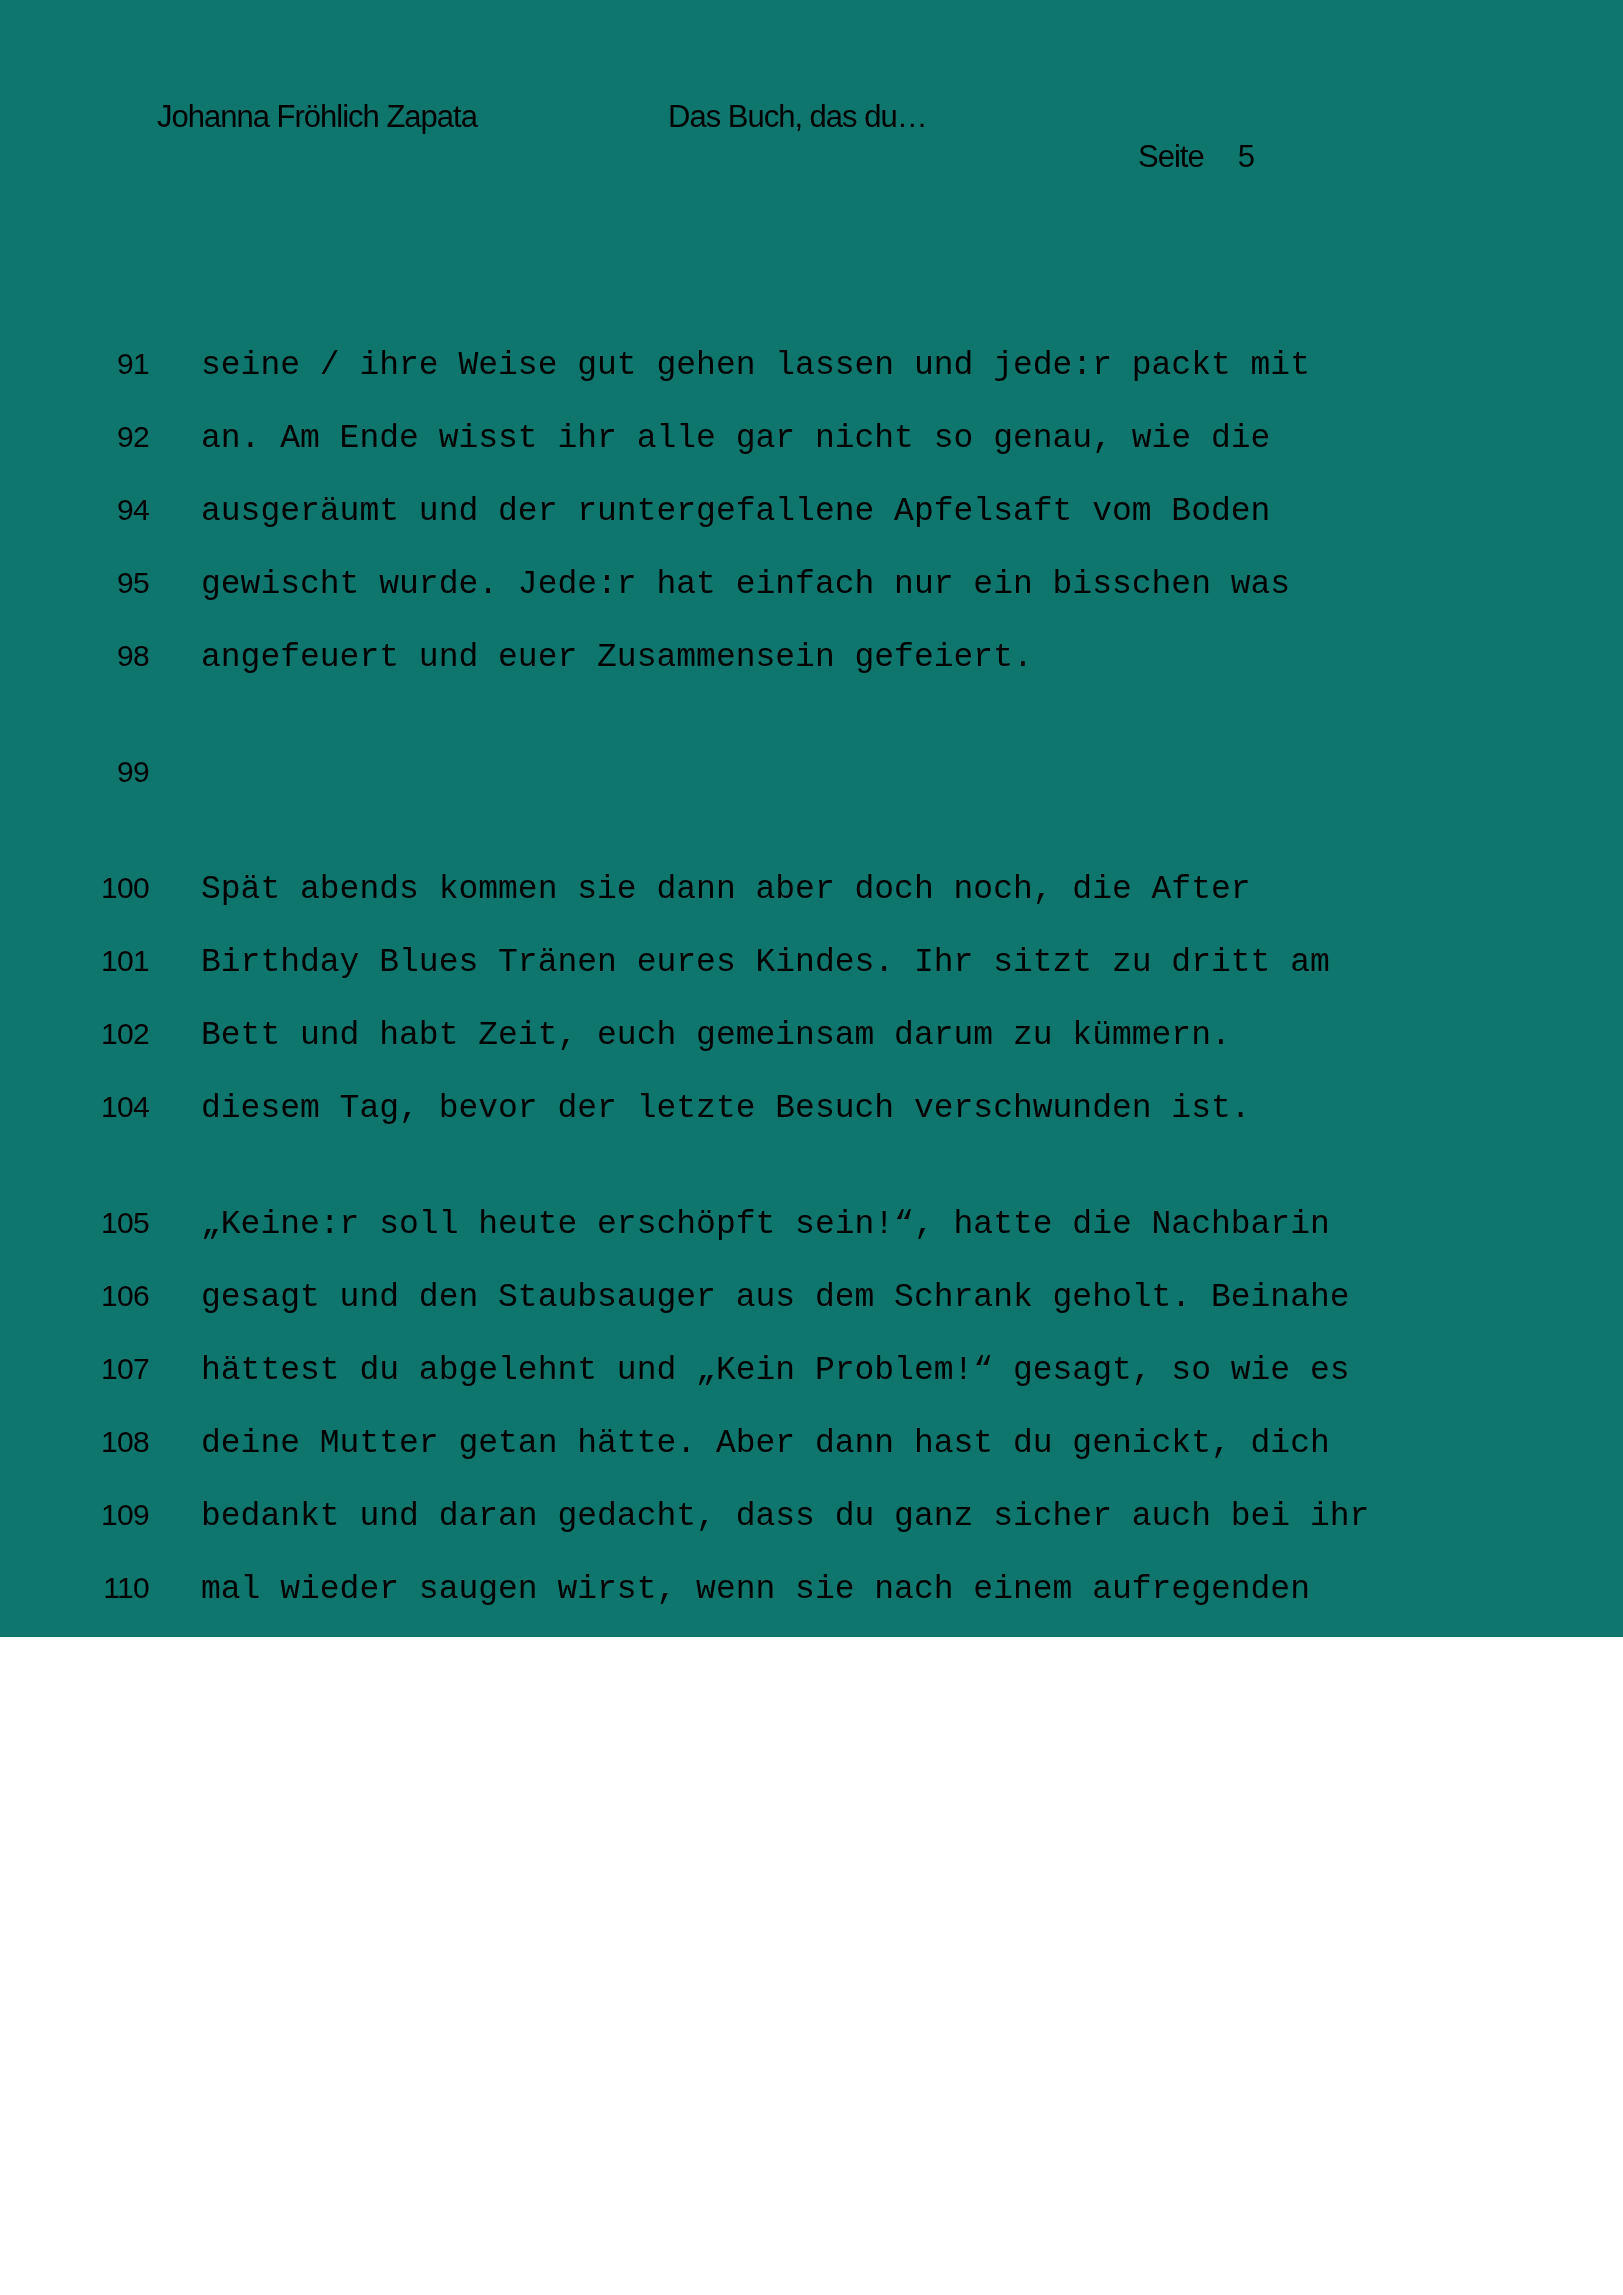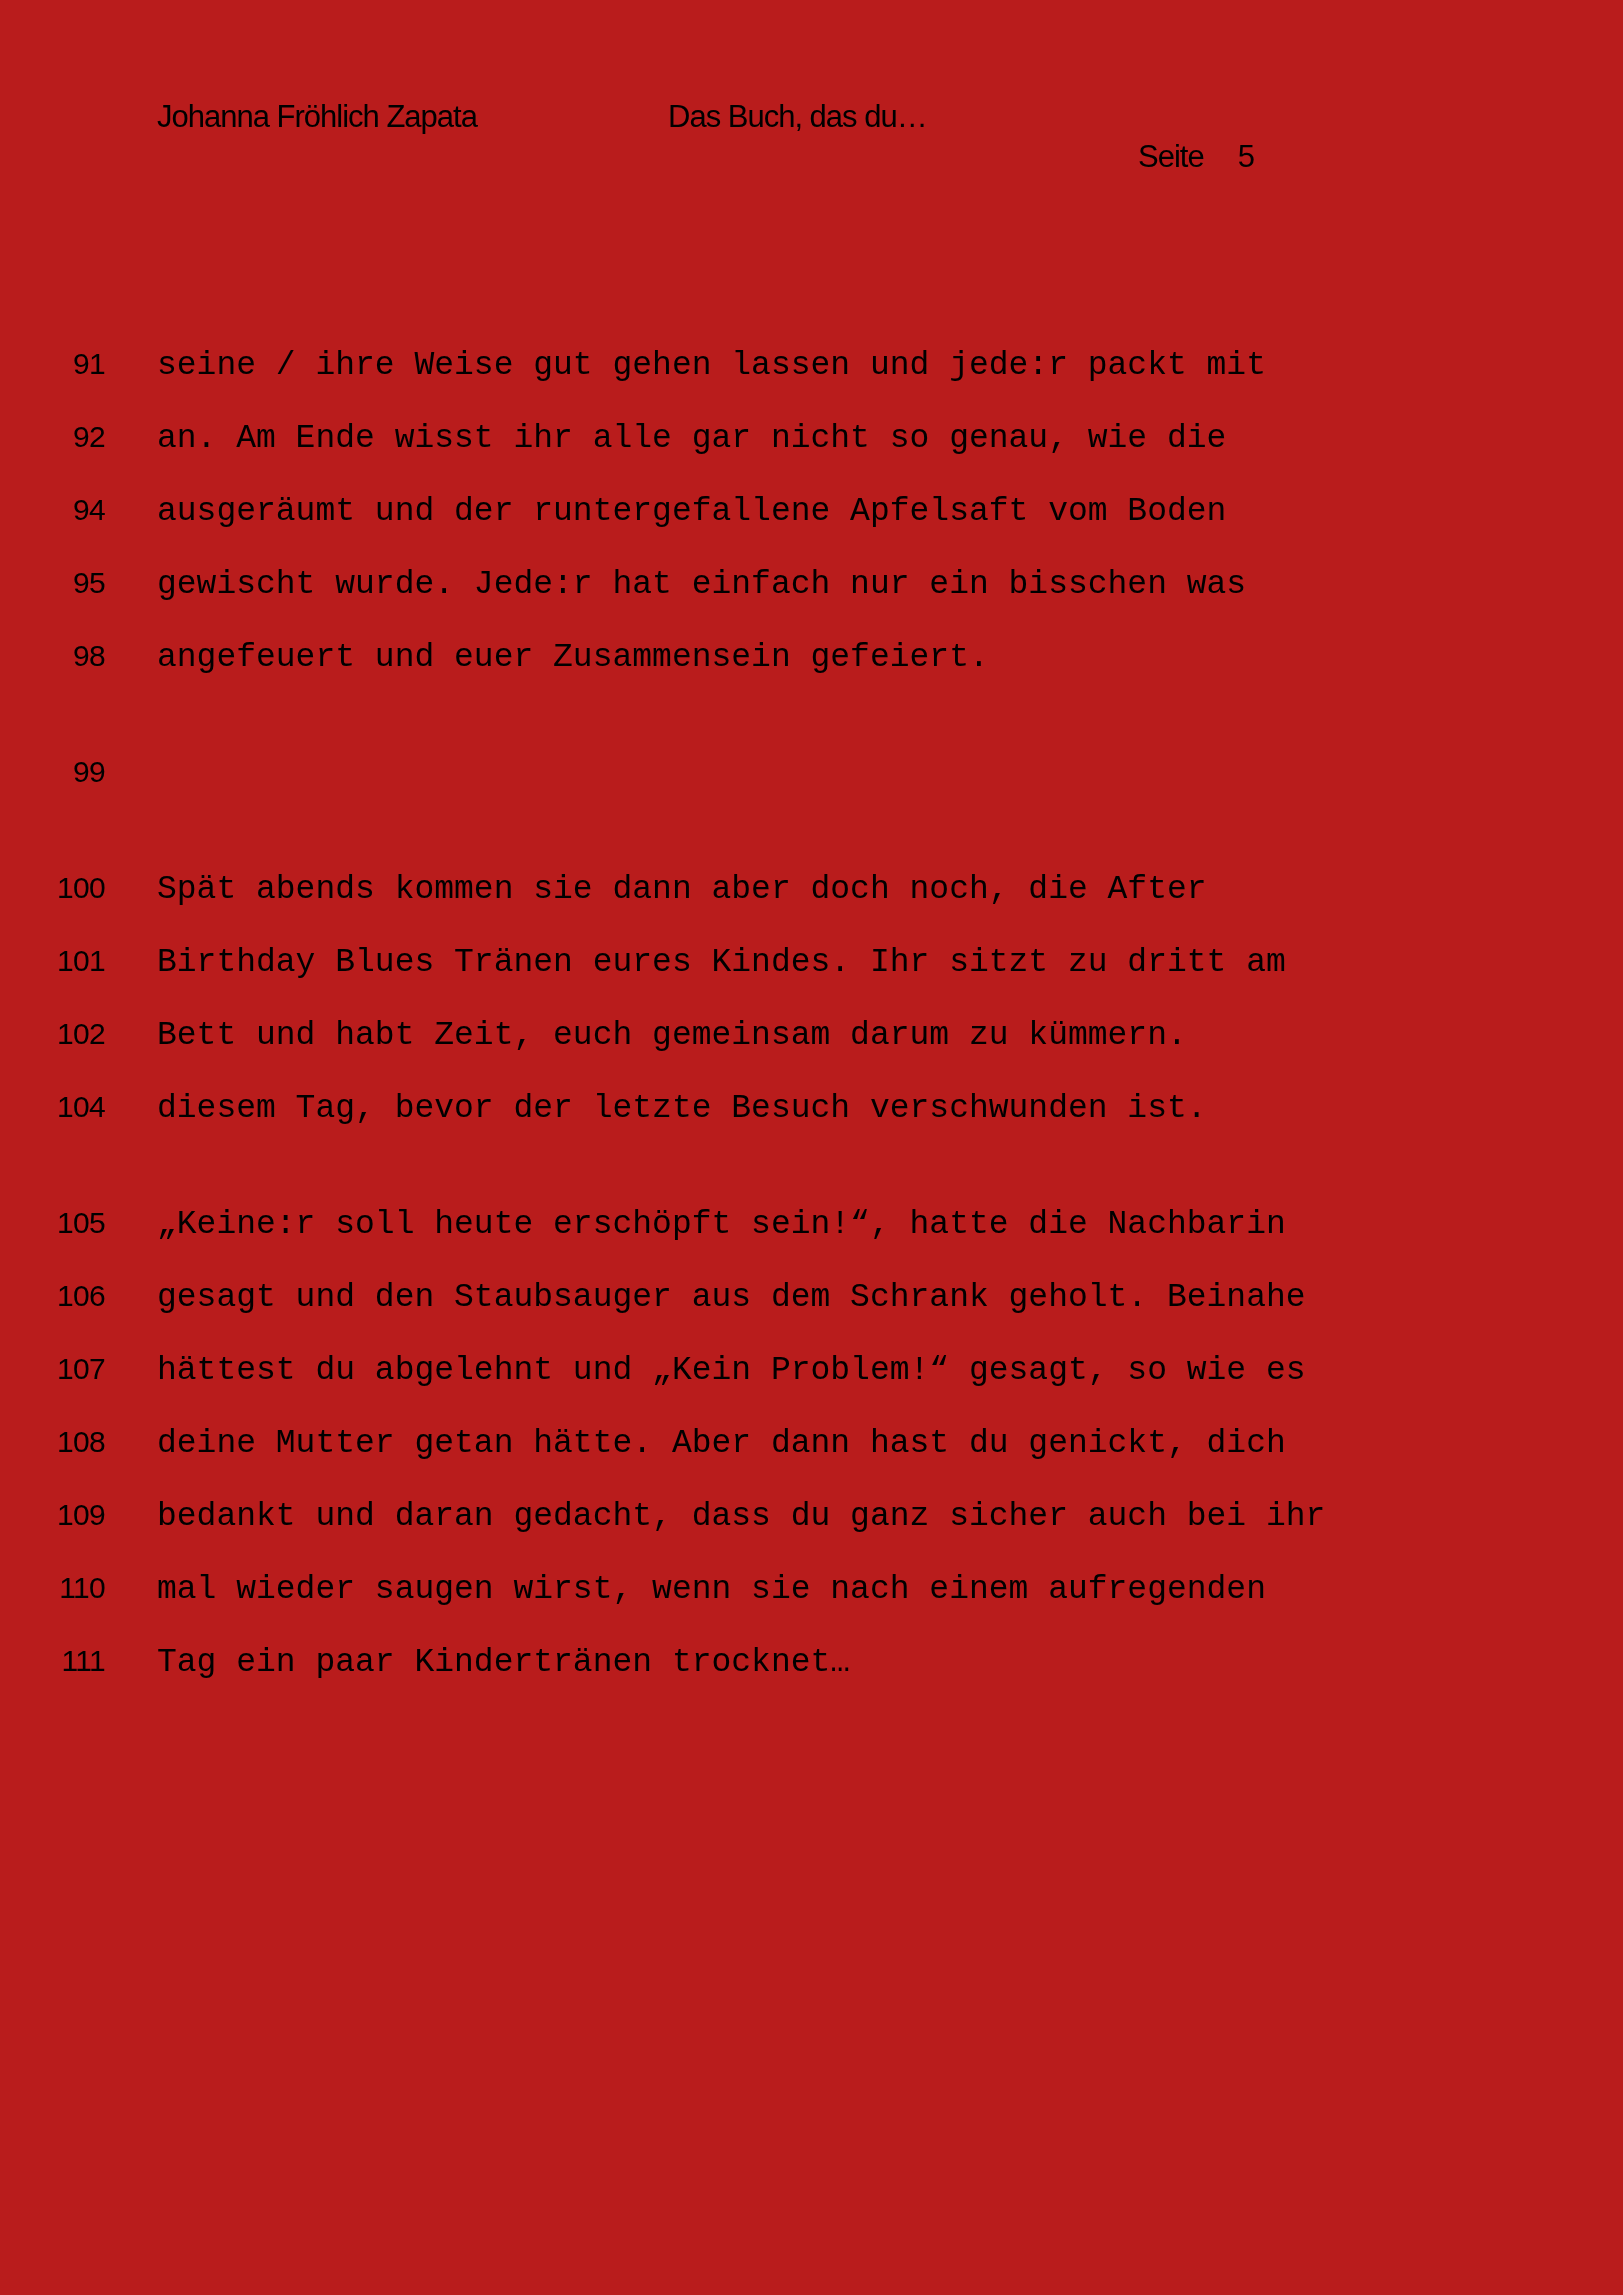--- a/index.html
+++ b/index.html
@@ -1,21 +1,21 @@
 <!DOCTYPE html>
 <html lang="de" style="font-size:10.5px"><head>
 <meta charset="utf-8">
 <title>Manuskriptseite</title>
 <style>
   html, body { margin: 0; padding: 0; background: #ffffff; }
   .page {
     position: relative;
     width: 1623px;
-    height: 2295px;
-    background: #b91c1c;
+    height: 1637px;
+    background: #0f766e;
     color: #000000;
     overflow: hidden;
   }
 
   
   .hdr {
     position: absolute;
     top: 101px;
     left: 0;
     width: 100%;
@@ -34,20 +34,21 @@
   
   .lines {
     position: absolute;
     top: 327px;
     left: 0;
   }
   .row {
     height: 73px;
     line-height: 73px;
     white-space: pre;
+    margin-left: 44px;
   }
   .row.pend { margin-bottom: 43px; }
   .ln {
     display: inline-block;
     width: 105px;
     text-align: right;
     font-family: "Liberation Sans", sans-serif;
     font-size: 30px;
     letter-spacing: -0.7px;
     color: #000000;

